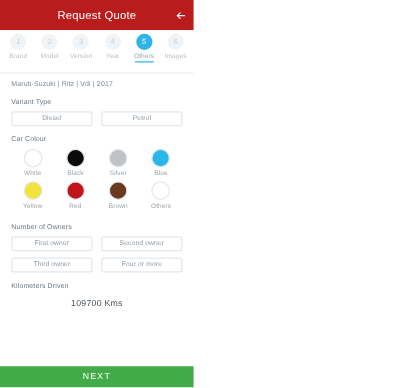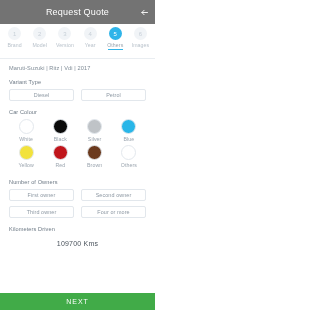--- a/index.html
+++ b/index.html
@@ -184,21 +184,21 @@
     justify-content: center;
     cursor: pointer;
     flex: 0 0 auto;
   }
 </style>
 </head>
 <body>
 
 <div id="app">
 
-  <div class="header" style="background: #737373; justify-content: flex-end;">
+  <div class="header" style="background: #b91c1c; justify-content: flex-end;">
     <div class="back-btn">
       <span>
         <svg width="9" height="9" viewBox="0 0 24 24" fill="none" stroke="#ffffff" stroke-width="2.4" stroke-linecap="round" stroke-linejoin="round">
           <line x1="20" y1="12" x2="5" y2="12"></line>
           <polyline points="11 18 5 12 11 6"></polyline>
         </svg>
       </span>
     </div>
     <div class="header-title">Request Quote</div>
   </div>

